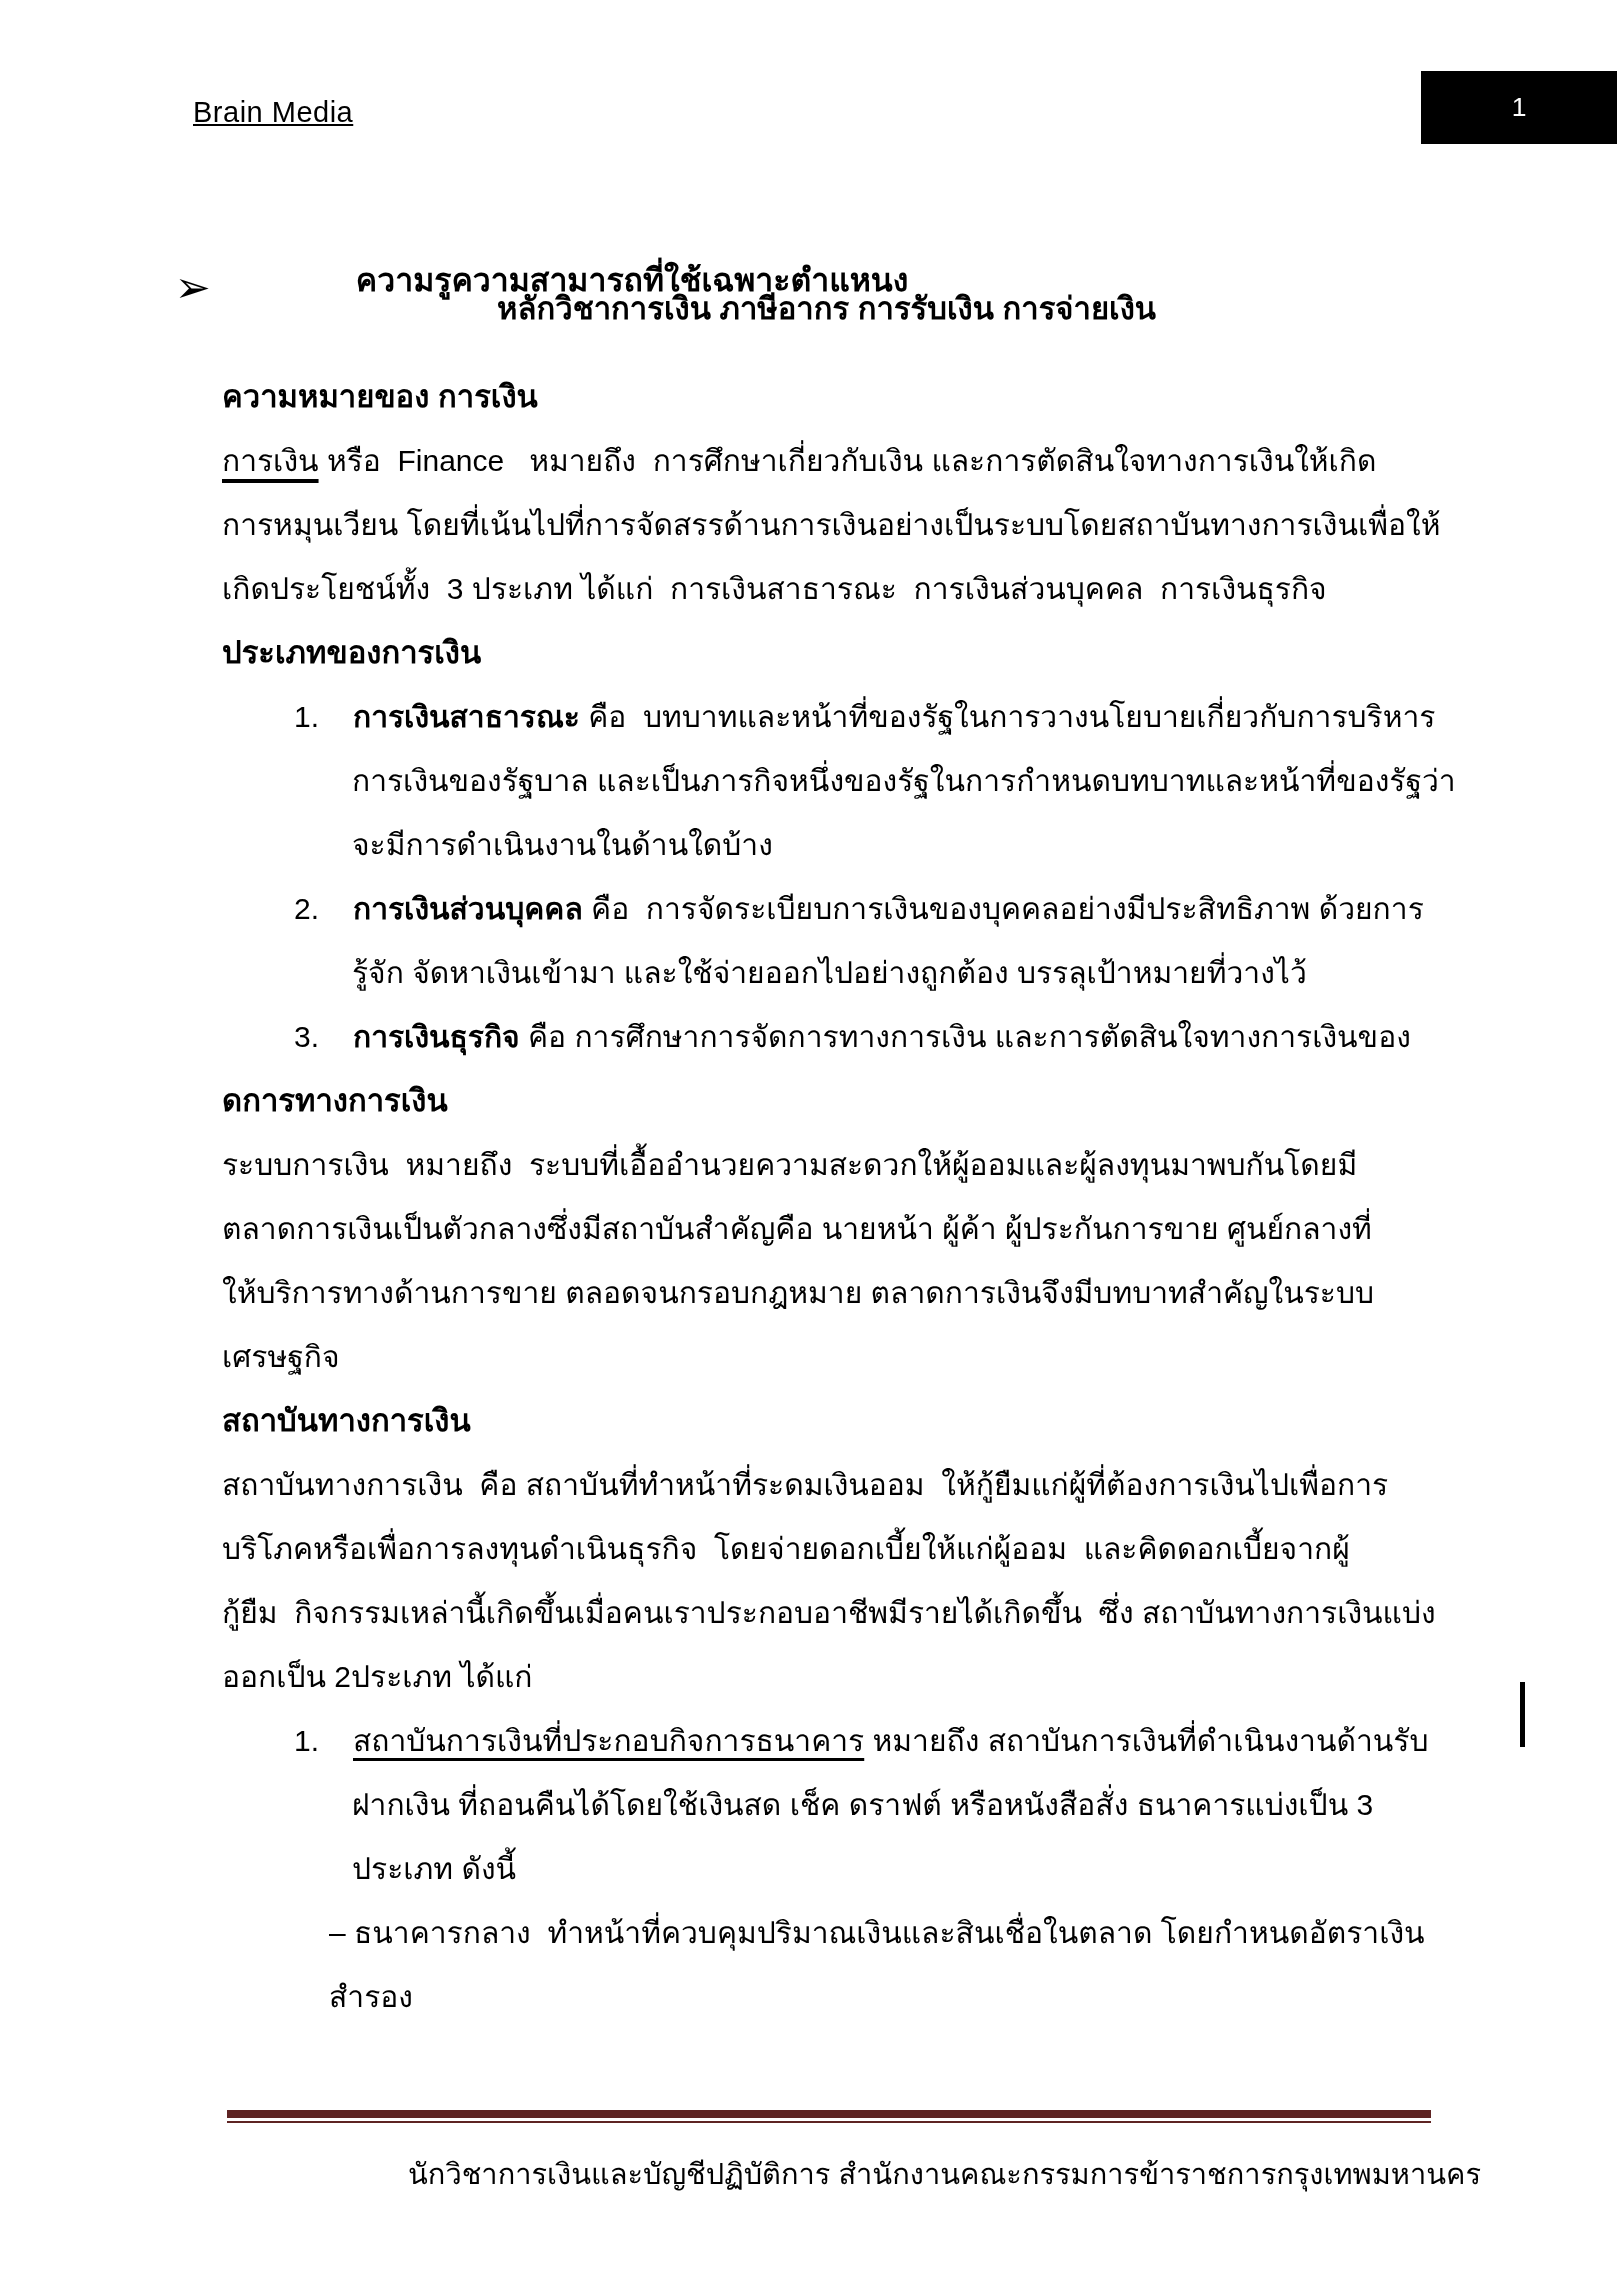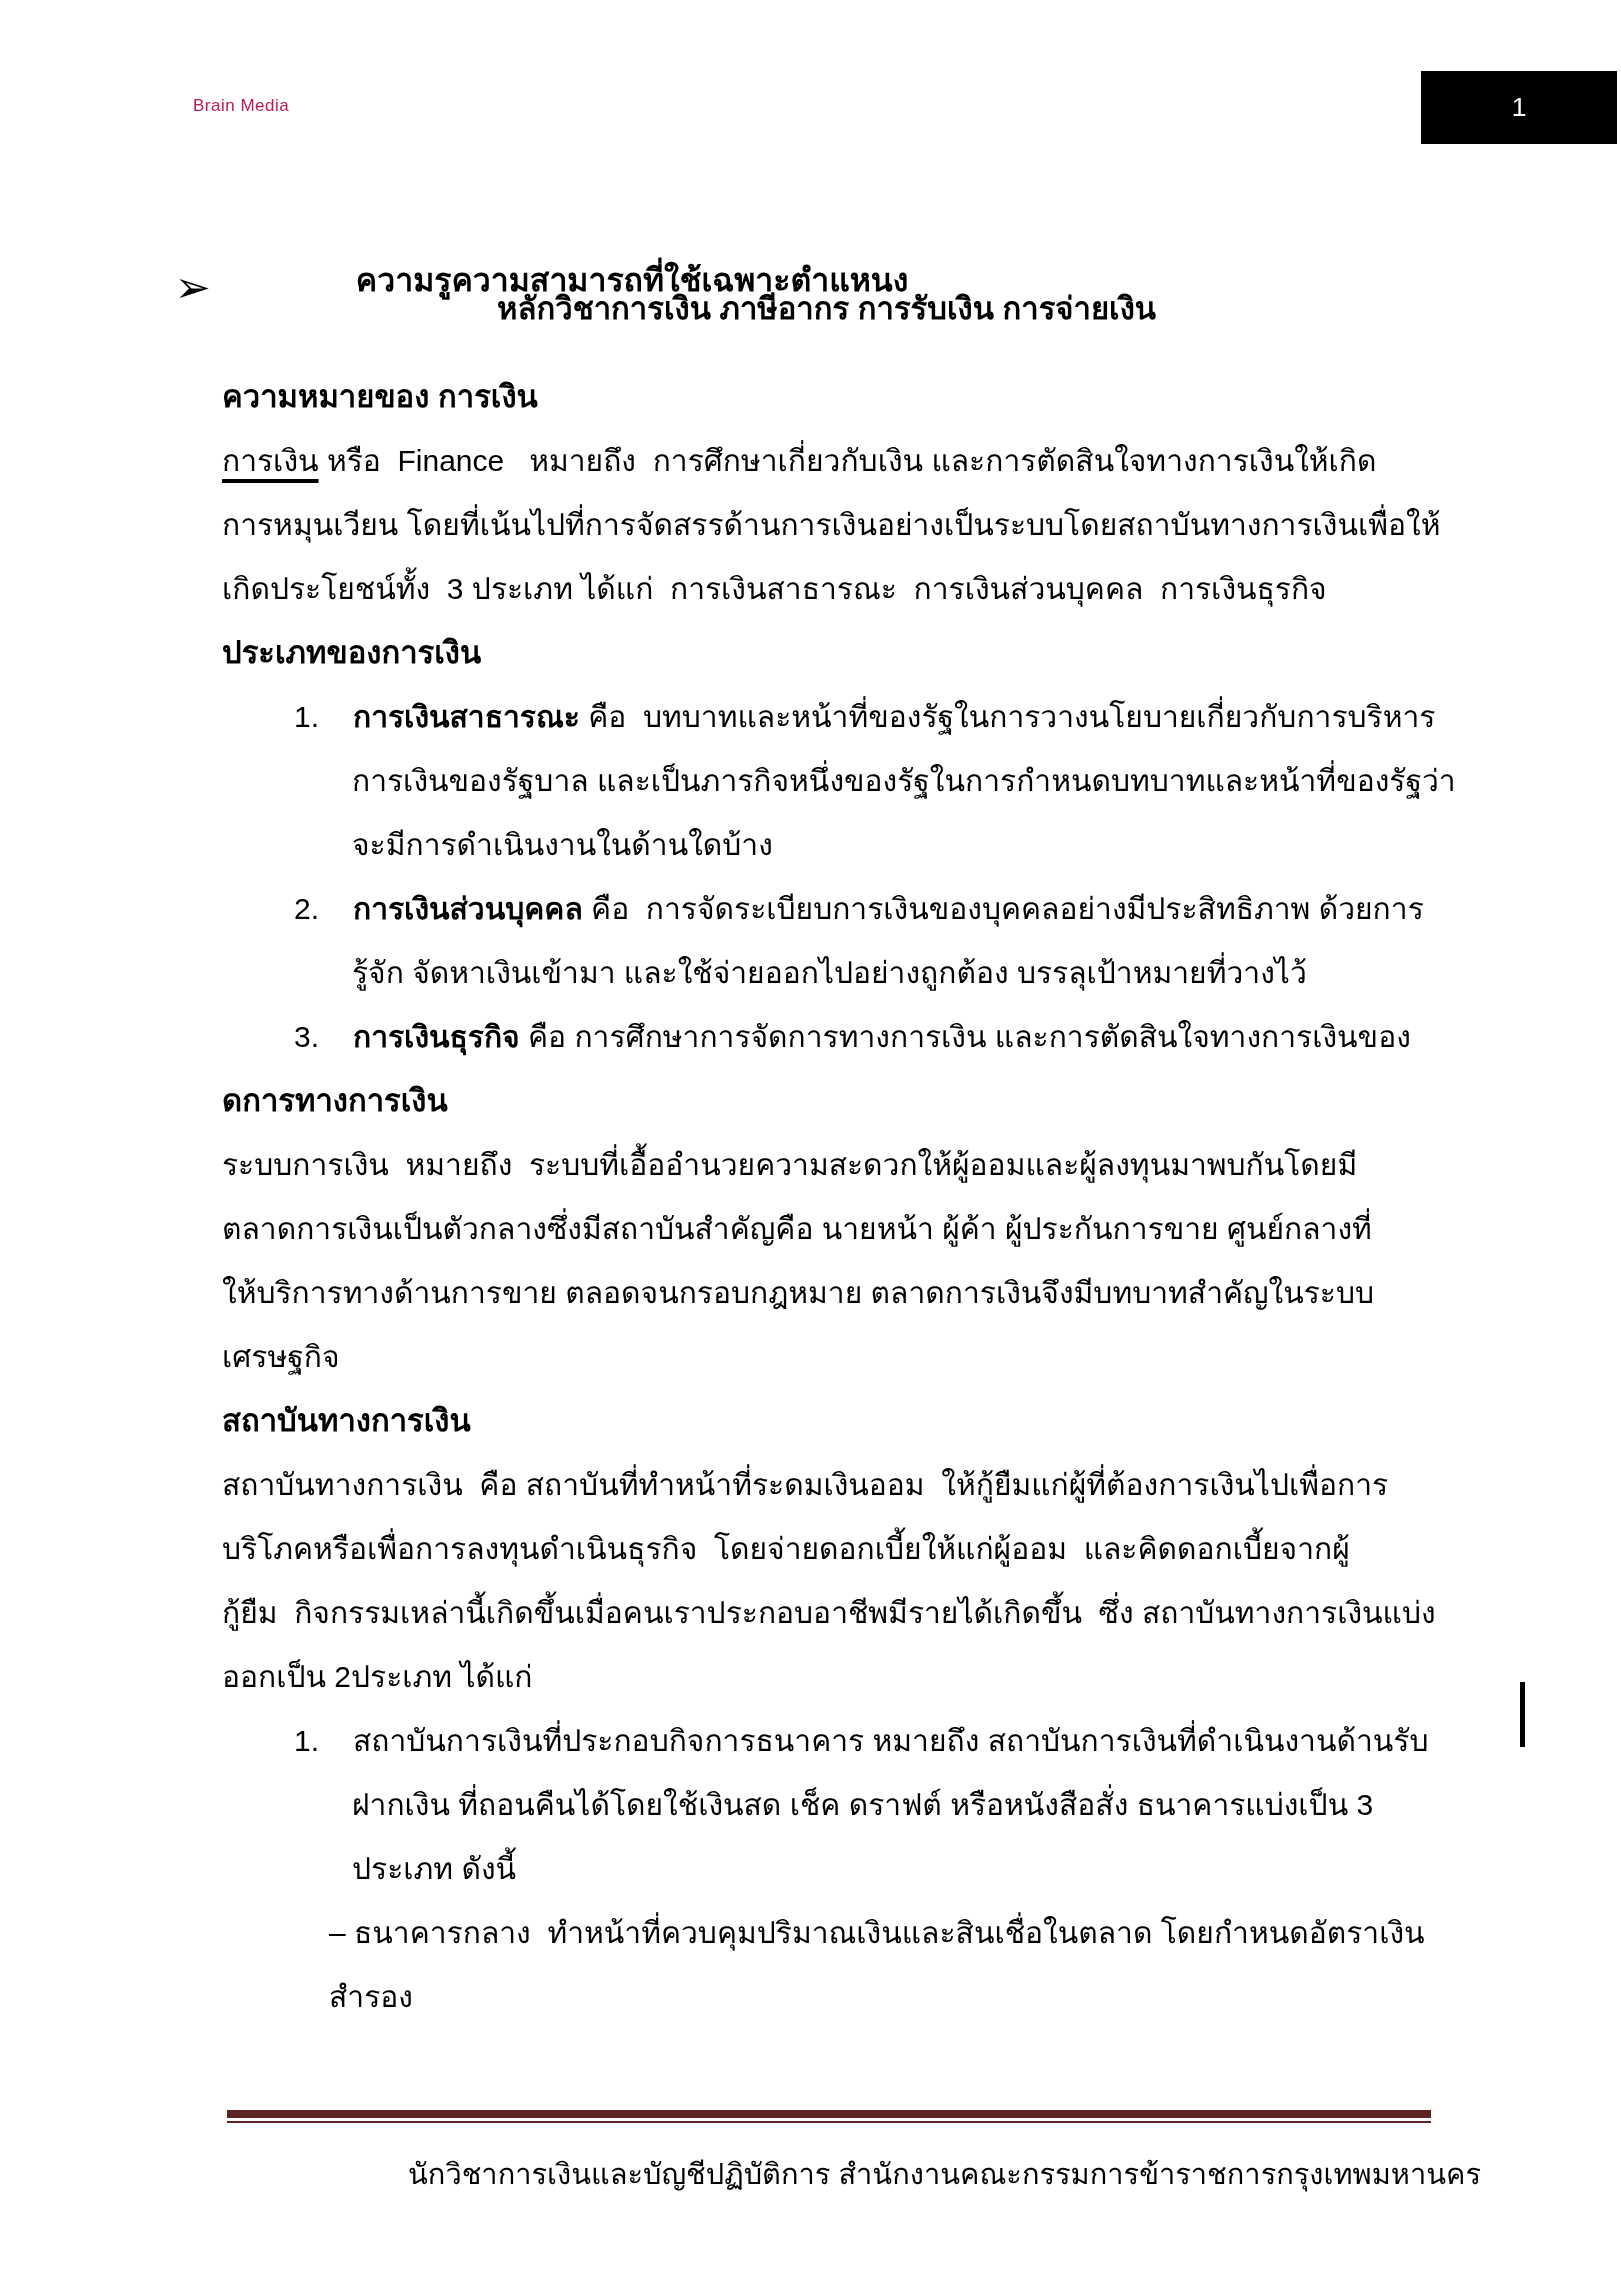--- a/index.html
+++ b/index.html
@@ -9,21 +9,21 @@
     font-family:"Liberation Sans","DejaVu Sans",sans-serif;
     color:#000;
     overflow:hidden;
     position:relative;
   }
   .page{position:absolute;inset:0;background:#fff;}
 
   
   .brand{
     position:absolute;left:193px;top:96px;
-    font-size:17px;font-weight:400;color:#be185d;letter-spacing:0.5px;
+    font-size:29px;font-weight:400;color:#000000;letter-spacing:0.5px;text-decoration:underline;
   }
   .pagenum{
     position:absolute;left:1421px;top:71px;width:196px;height:73px;
     background:var(--box-bg,#000);
     display:flex;align-items:center;justify-content:center;
   }
   .pagenum span{color:#fff;font-size:26.5px;}
 
   
   .bullet-heading{
@@ -42,21 +42,21 @@
 
   
   .doc-body{position:absolute;left:222px;top:365px;width:1215px;}
   .blk{height:64px;line-height:64px;font-size:30px;white-space:pre;}
   .blk.heading{font-weight:bold;font-size:31px;}
   .blk.li{padding-left:72px;}
   .blk.li .num{display:inline-block;width:59px;}
   .blk.cont{padding-left:130px;}
   .blk.indent{padding-left:107px;}
   .b{font-weight:bold;}
-  .u{text-decoration-thickness:2.9px;text-underline-offset:6.9px;}
+  .u{text-decoration:underline;text-decoration-thickness:2.9px;text-underline-offset:6.9px;}
   .ut{text-decoration:underline;text-decoration-thickness:3.9px;text-underline-offset:7.8px;}
 
   
   .change-bar{position:absolute;left:1520px;top:1682px;width:4.9px;height:65px;background:#000;}
 
   
   .footer-rule{
     position:absolute;left:227px;top:2110px;width:1204px;
     border-top:8.8px solid var(--rule,#5e2423);
   }

